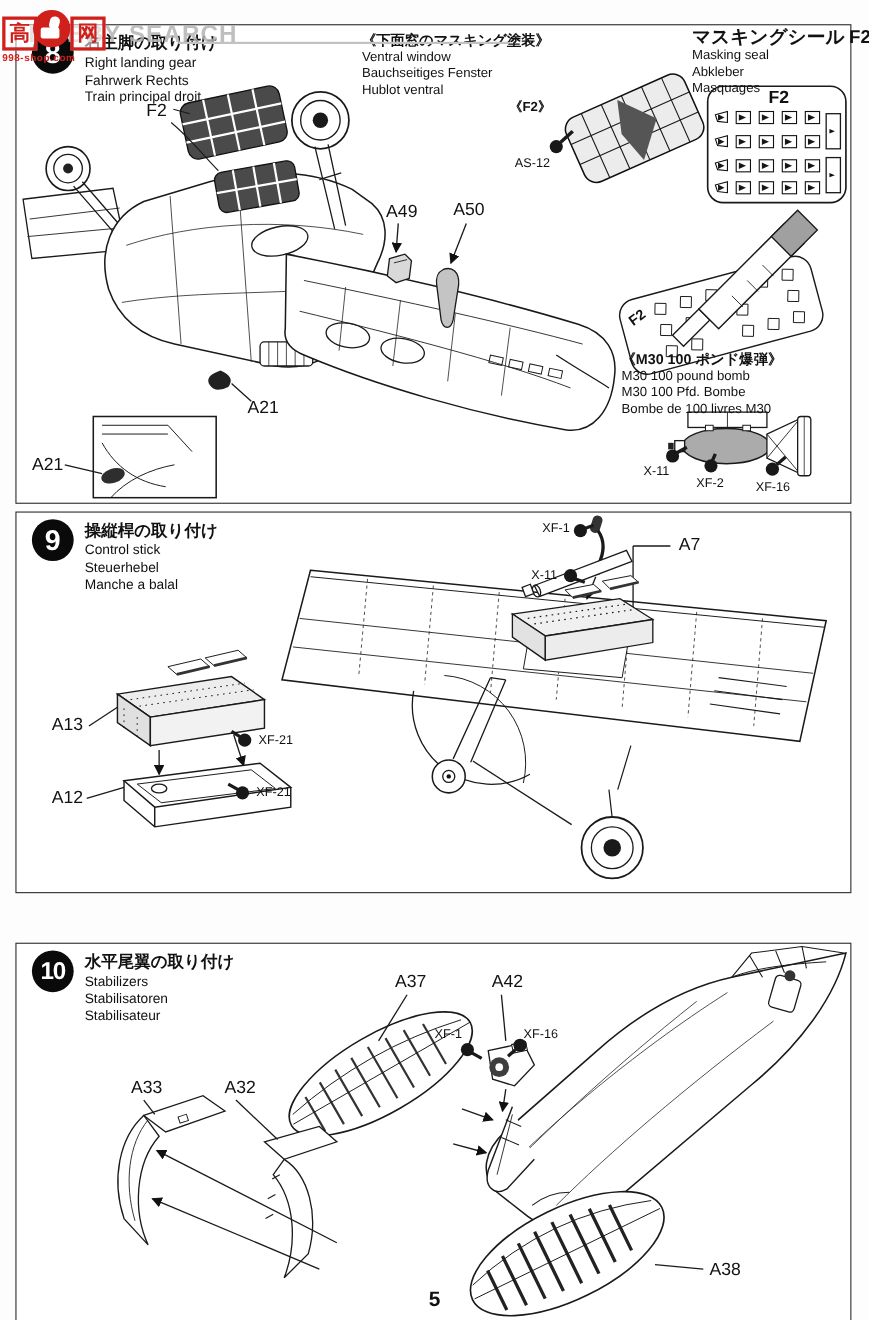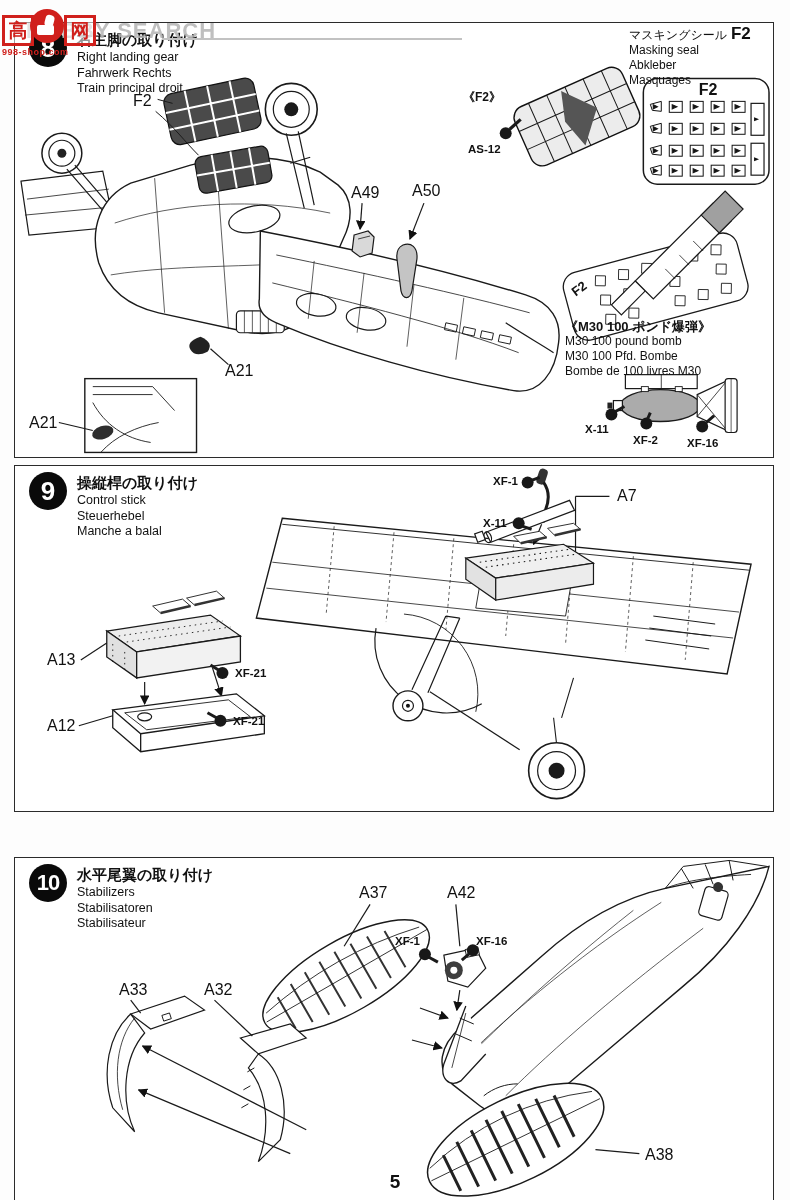--- a/index.html
+++ b/index.html
@@ -10,26 +10,26 @@
   .p9{top:465px;height:345px}
   .p10{top:857px;height:345px}
   svg.illus{position:absolute;left:0;top:0;width:100%;height:100%;display:block}
   .badge{position:absolute;left:14px;top:6px;width:38px;height:38px;border-radius:50%;background:#0a0a0a;
          color:#fff;text-align:center;font-weight:bold;font-size:26px;line-height:38px;z-index:3}
   .p10 .badge{font-size:22px;letter-spacing:-1px}
   .titles{position:absolute;left:62px;top:7px;z-index:3}
   .titles .ja{font-size:15px;font-weight:bold;line-height:20px;white-space:nowrap}
   .titles .ln{font-size:12.5px;line-height:15.5px;white-space:nowrap}
   .plabel{position:absolute;font-size:16px;line-height:16px;white-space:nowrap;z-index:4}
-  .paint{position:absolute;font-size:11.5px;font-weight:bold;line-height:12px;white-space:nowrap;z-index:4}
+  .paint{position:absolute;font-size:11.5px;font-weight:normal;line-height:12px;white-space:nowrap;z-index:4}
   .tb{position:absolute;font-size:12px;line-height:15px;white-space:nowrap;z-index:4}
   .tb .l1{font-size:13px;font-weight:bold}
   .ref{position:absolute;font-size:12px;font-weight:bold;z-index:4}
   .sealtitle{position:absolute;left:614px;top:3px;z-index:4;font-size:12px;line-height:15px;white-space:nowrap}
-  .sealtitle .jar{font-size:12px;font-weight:normal}
+  .sealtitle .jar{font-size:17px;font-weight:bold}
   .sealtitle .code{font-size:17px;font-weight:bold;margin-left:4px}
   .sheetlbl{position:absolute;left:630px;top:58px;width:126px;text-align:center;
             font-size:16px;font-weight:bold;z-index:4}
   .pageno{position:absolute;left:0;top:1171px;width:790px;text-align:center;font-size:19px;font-weight:bold;z-index:5}
   
   .wm{position:absolute;left:0;top:0;width:470px;height:80px;z-index:6;pointer-events:none}
   .wm-brand{position:absolute;left:26px;top:18px;font-size:22px;font-weight:bold;color:#b4b4b4;letter-spacing:1px;opacity:.85}
   .wm-line{position:absolute;left:162px;top:38px;width:300px;height:2px;background:#c2c2c2}
   .wm-box{position:absolute;width:26px;height:25px;border:3px solid #d0201c;color:#d0201c;
           font-weight:bold;font-size:19px;line-height:25px;text-align:center;background:rgba(255,255,255,.55)}
@@ -212,20 +212,26 @@
       <div class="ln">Fahrwerk Rechts</div>
       <div class="ln">Train principal droit</div>
     </div>
 
     <span class="plabel" style="left:118px;top:70px">F2</span>
     <span class="plabel" style="left:336px;top:162px">A49</span>
     <span class="plabel" style="left:397px;top:160px">A50</span>
     <span class="plabel" style="left:210px;top:340px">A21</span>
     <span class="plabel" style="left:14px;top:392px">A21</span>
 
+    <div class="tb" style="left:314px;top:6px">
+      <div class="l1">《下面窓のマスキング塗装》</div>
+      <div>Ventral window</div>
+      <div>Bauchseitiges Fenster</div>
+      <div>Hublot ventral</div>
+    </div>
     <span class="ref" style="left:448px;top:66px">《F2》</span>
     <span class="paint" style="left:453px;top:120px">AS-12</span>
 
     <div class="sealtitle">
       <div><span class="jar">マスキングシール</span><span class="code">F2</span></div>
       <div>Masking seal</div>
       <div>Abkleber</div>
       <div>Masquages</div>
     </div>
     <span class="sheetlbl">F2</span>

